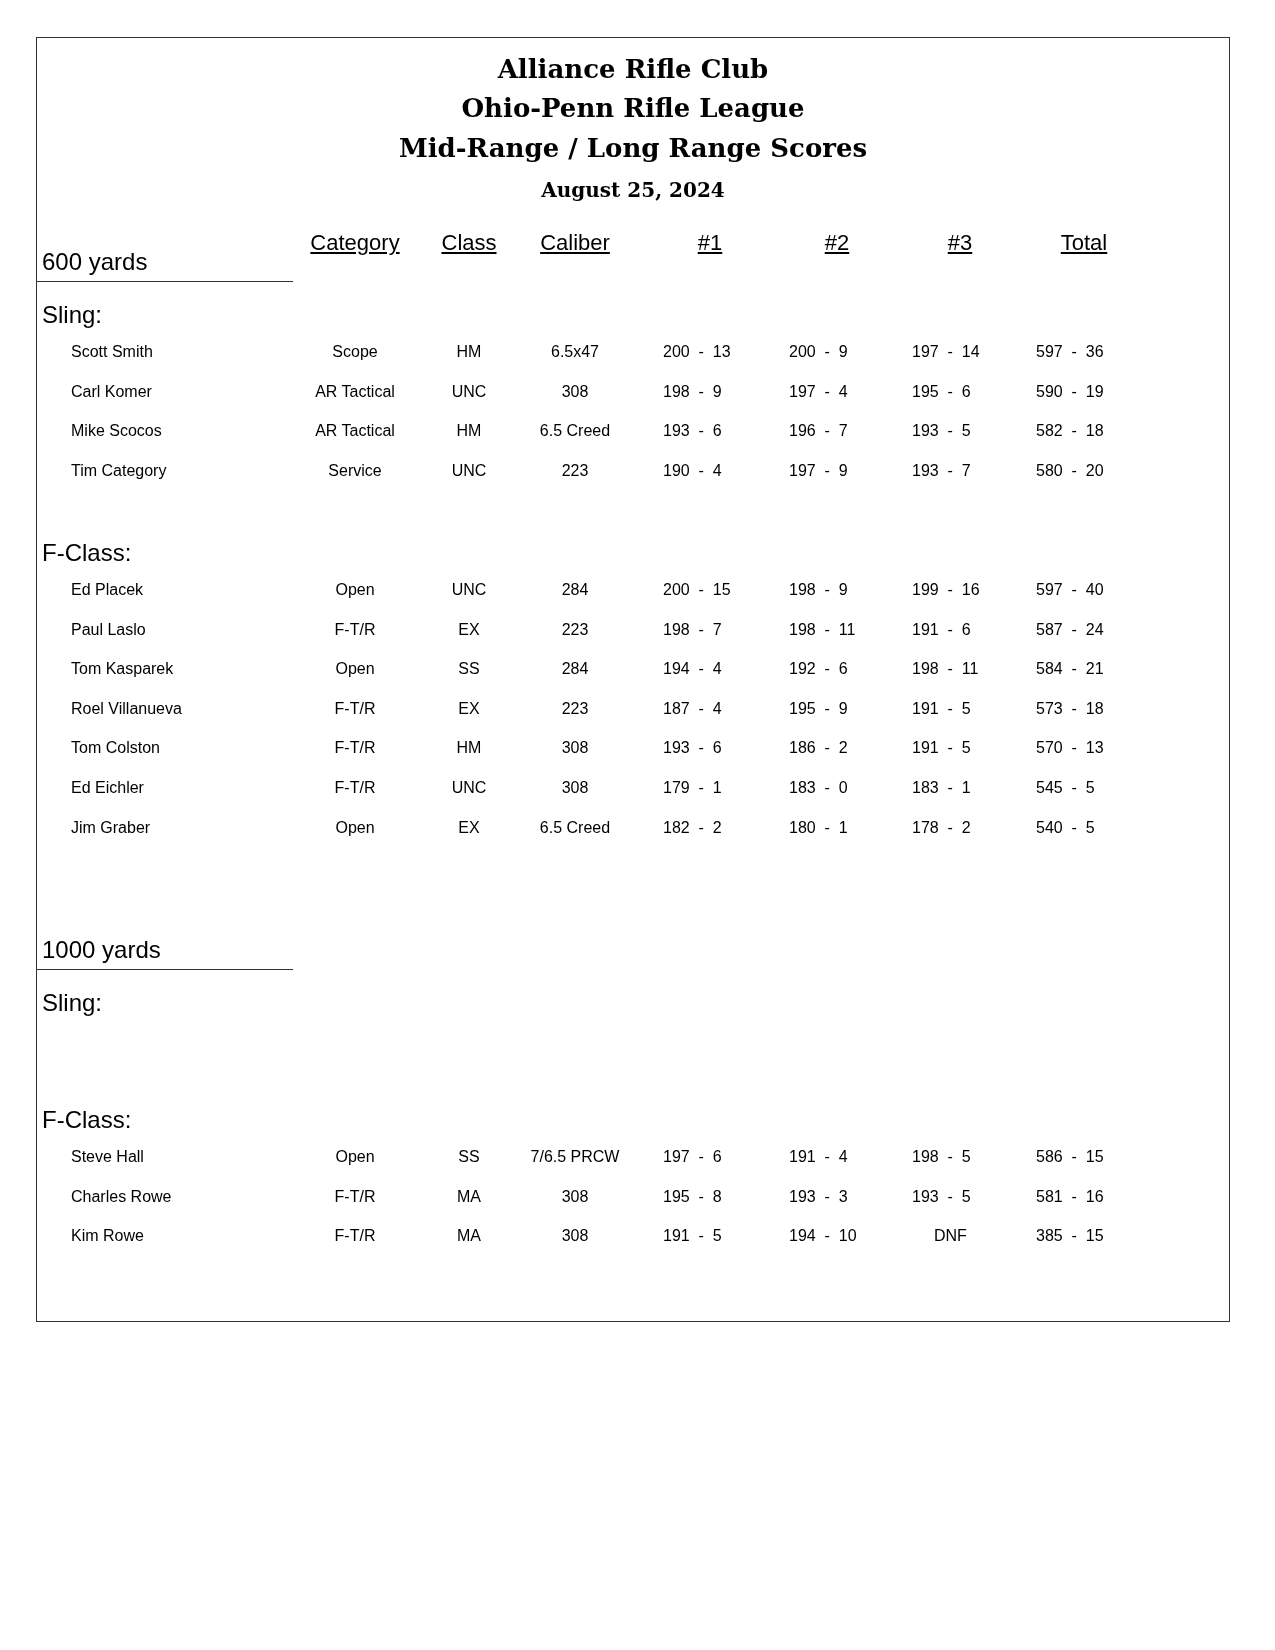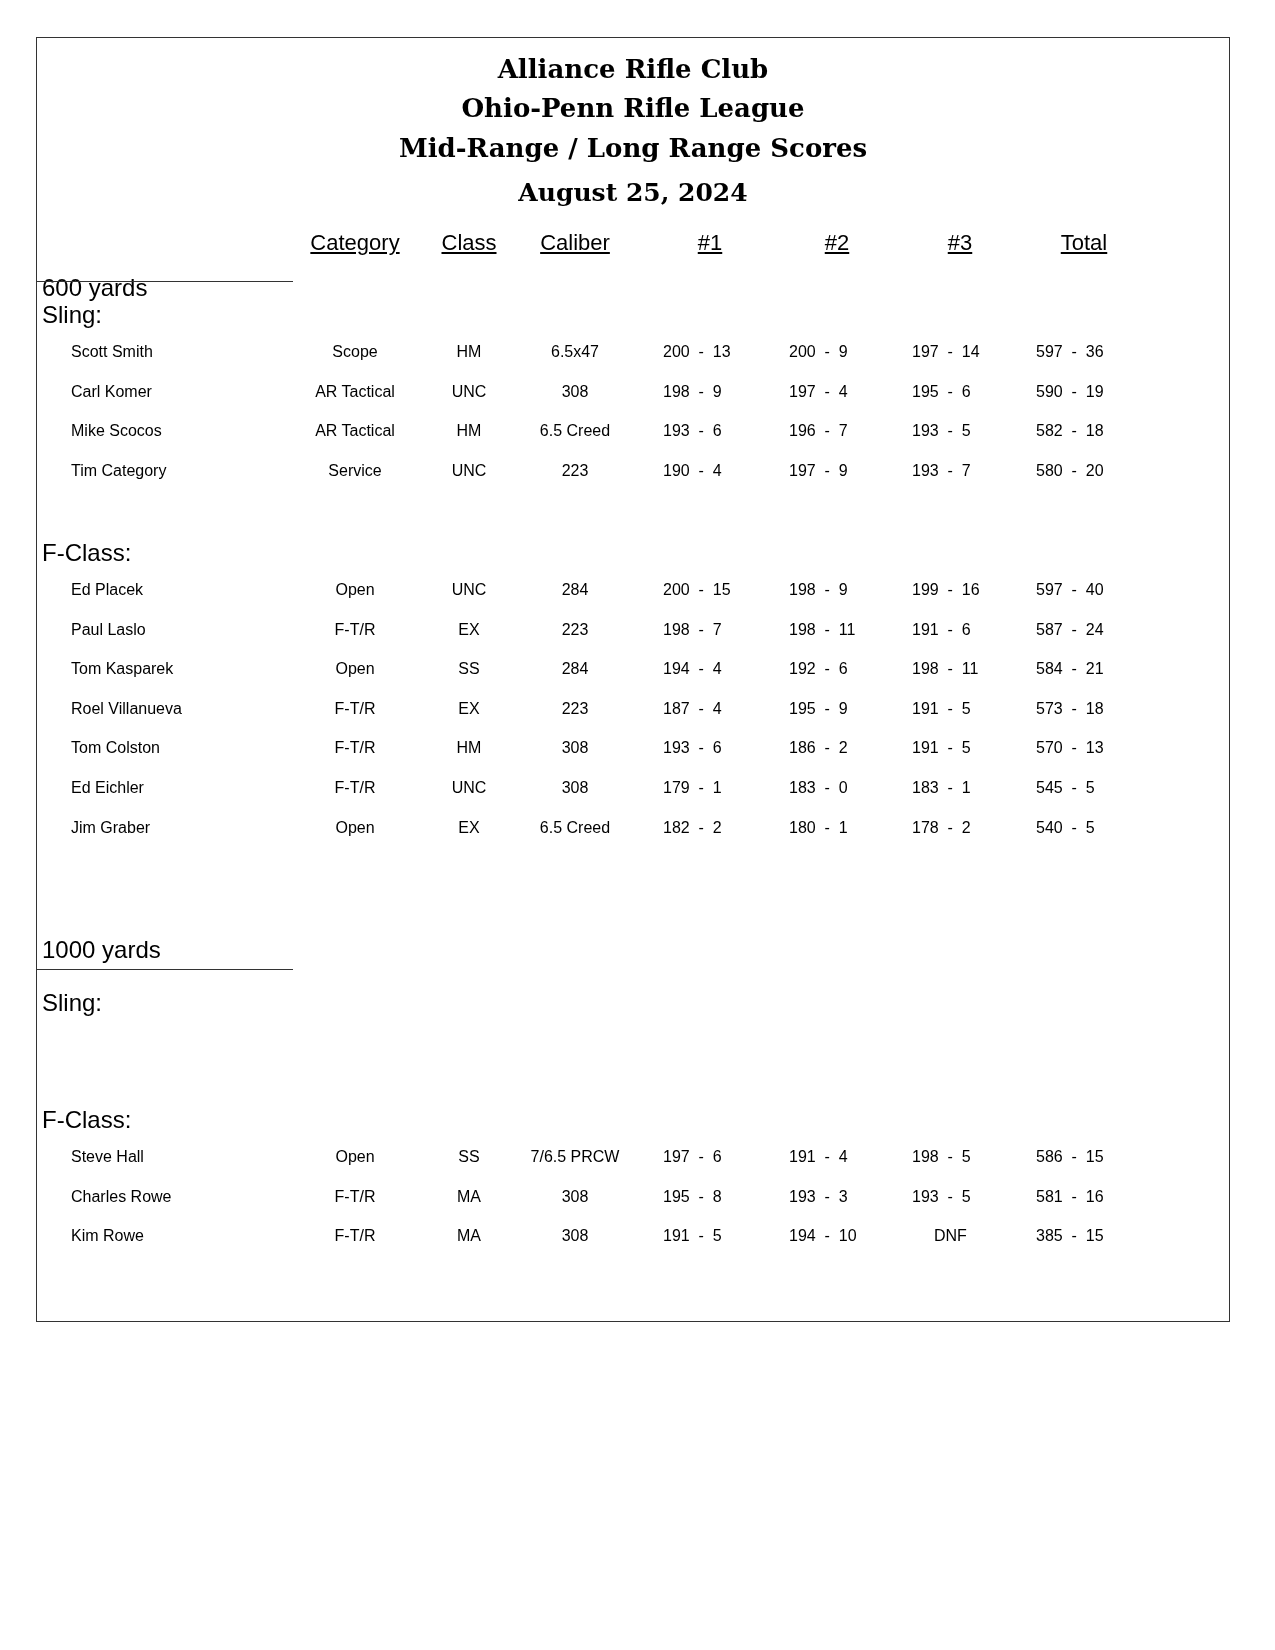--- a/index.html
+++ b/index.html
@@ -2,21 +2,21 @@
 <html><head>
 <meta charset="utf-8">
 <style>
   html, body { margin:0; padding:0; background:#fff; }
   body { width:1275px; height:1650px; position:relative; font-family:"Liberation Sans", sans-serif; color:#000; }
   .frame { position:absolute; left:36px; top:37px; width:1194px; height:1285px; border:1.5px solid #333; box-sizing:border-box; }
   .title { position:absolute; left:0; width:100%; text-align:center; font-family:"DejaVu Serif", serif; font-weight:bold; }
   .t1 { top:16px; font-size:26px; }
   .t2 { top:55px; font-size:26px; }
   .t3 { top:95px; font-size:26px; }
-  .t4 { top:140px; font-size:25px; }
+  .t4 { top:140px; font-size:20px; }
   .hdr { position:absolute; top:192px; font-size:22px; text-decoration:underline; transform:translateX(-50%); white-space:nowrap; }
   .sec { position:absolute; left:5px; font-size:24px; }
   .secline { position:absolute; left:0; width:256px; border-top:1.5px solid #333; }
   .grp { position:absolute; left:5px; font-size:24px; }
   .row { position:absolute; left:0; width:100%; height:32px; font-size:16px; }
   .row span { position:absolute; top:0; white-space:nowrap; }
   .name { left:34px; }
   .c { transform:translateX(-50%); }
   .s { text-align:left; }
 </style>
@@ -31,21 +31,21 @@
 
   <span class="hdr" style="left:318px">Category</span>
   <span class="hdr" style="left:432px">Class</span>
   <span class="hdr" style="left:538px">Caliber</span>
   <span class="hdr" style="left:673px">#1</span>
   <span class="hdr" style="left:800px">#2</span>
   <span class="hdr" style="left:923px">#3</span>
   <span class="hdr" style="left:1047px">Total</span>
 
   <div id="body-content">
-      <div class="sec" style="top: 210px; margin-top: 26px;">600 yards</div>
+      <div class="sec" style="top: 210px;">600 yards</div>
       <div class="secline" style="top: 243px;"></div>
       <div class="grp" style="top: 263px;">Sling:</div>
       <div class="row" style="top: 305px;">
         <span class="name">Scott Smith</span>
         <span class="c" style="left: 318px; white-space: pre;">Scope</span>
         <span class="c" style="left: 432px; white-space: pre;">HM</span>
         <span class="c" style="left: 538px; white-space: pre;">6.5x47</span>
         <span class="s" style="left: 626px; white-space: pre;">200  -  13</span>
         <span class="s" style="left: 752px; white-space: pre;">200  -  9</span>
         <span class="s" style="left: 875px; white-space: pre;">197  -  14</span>

